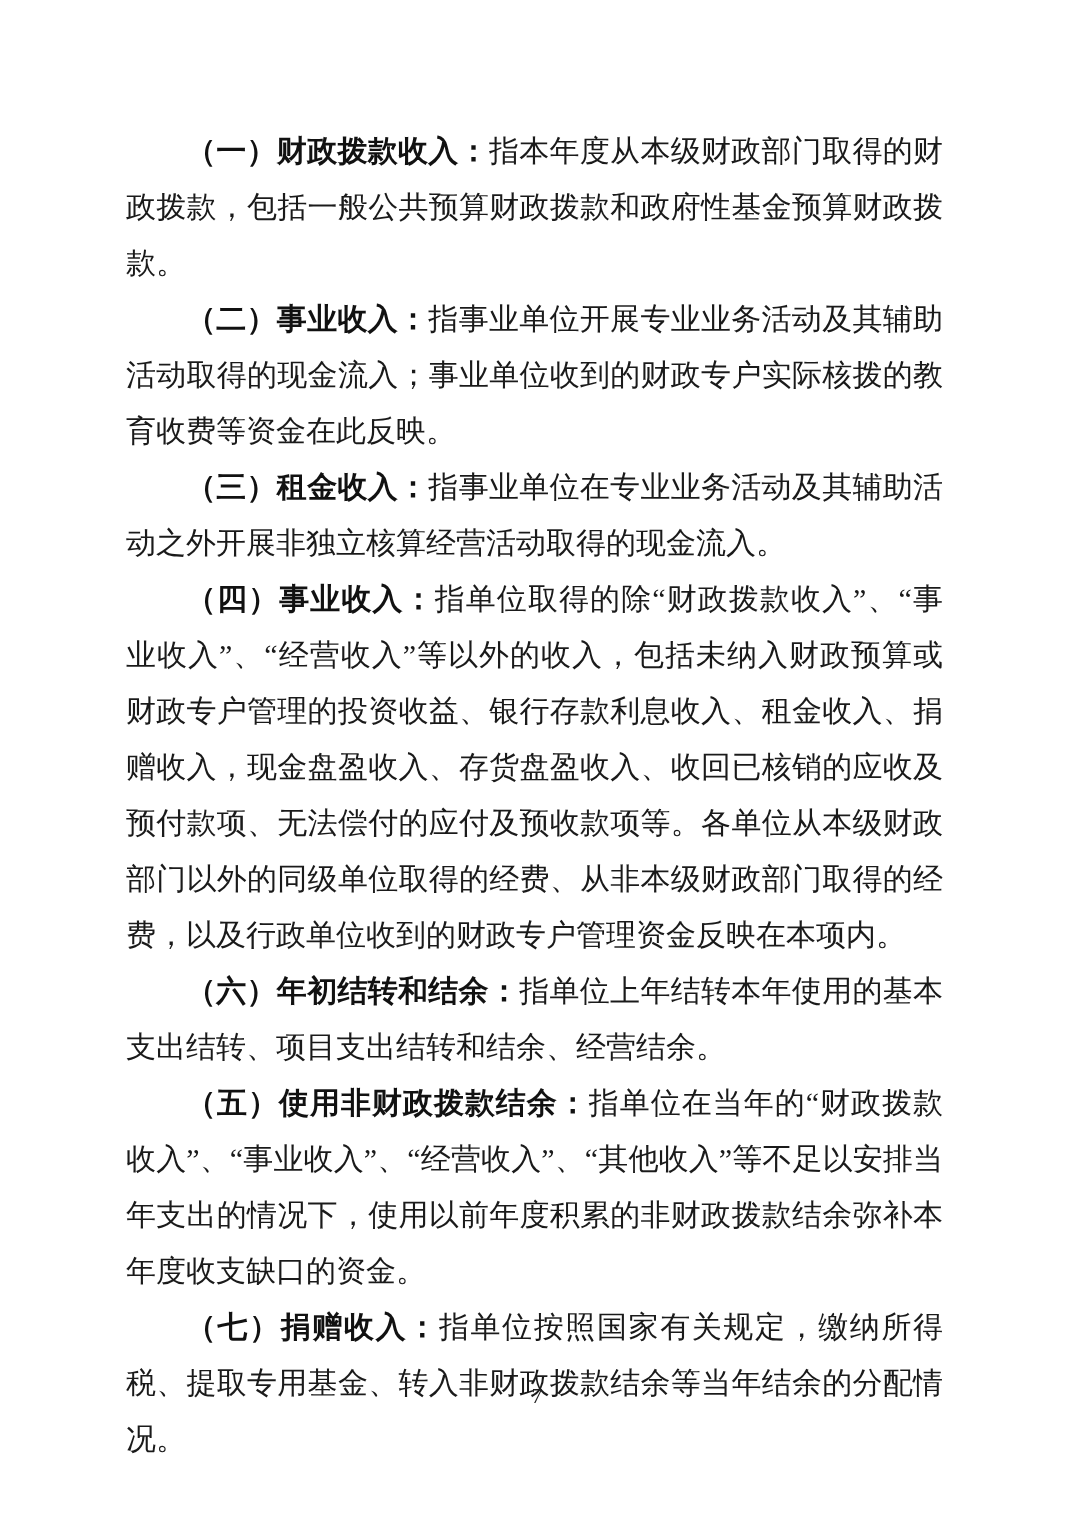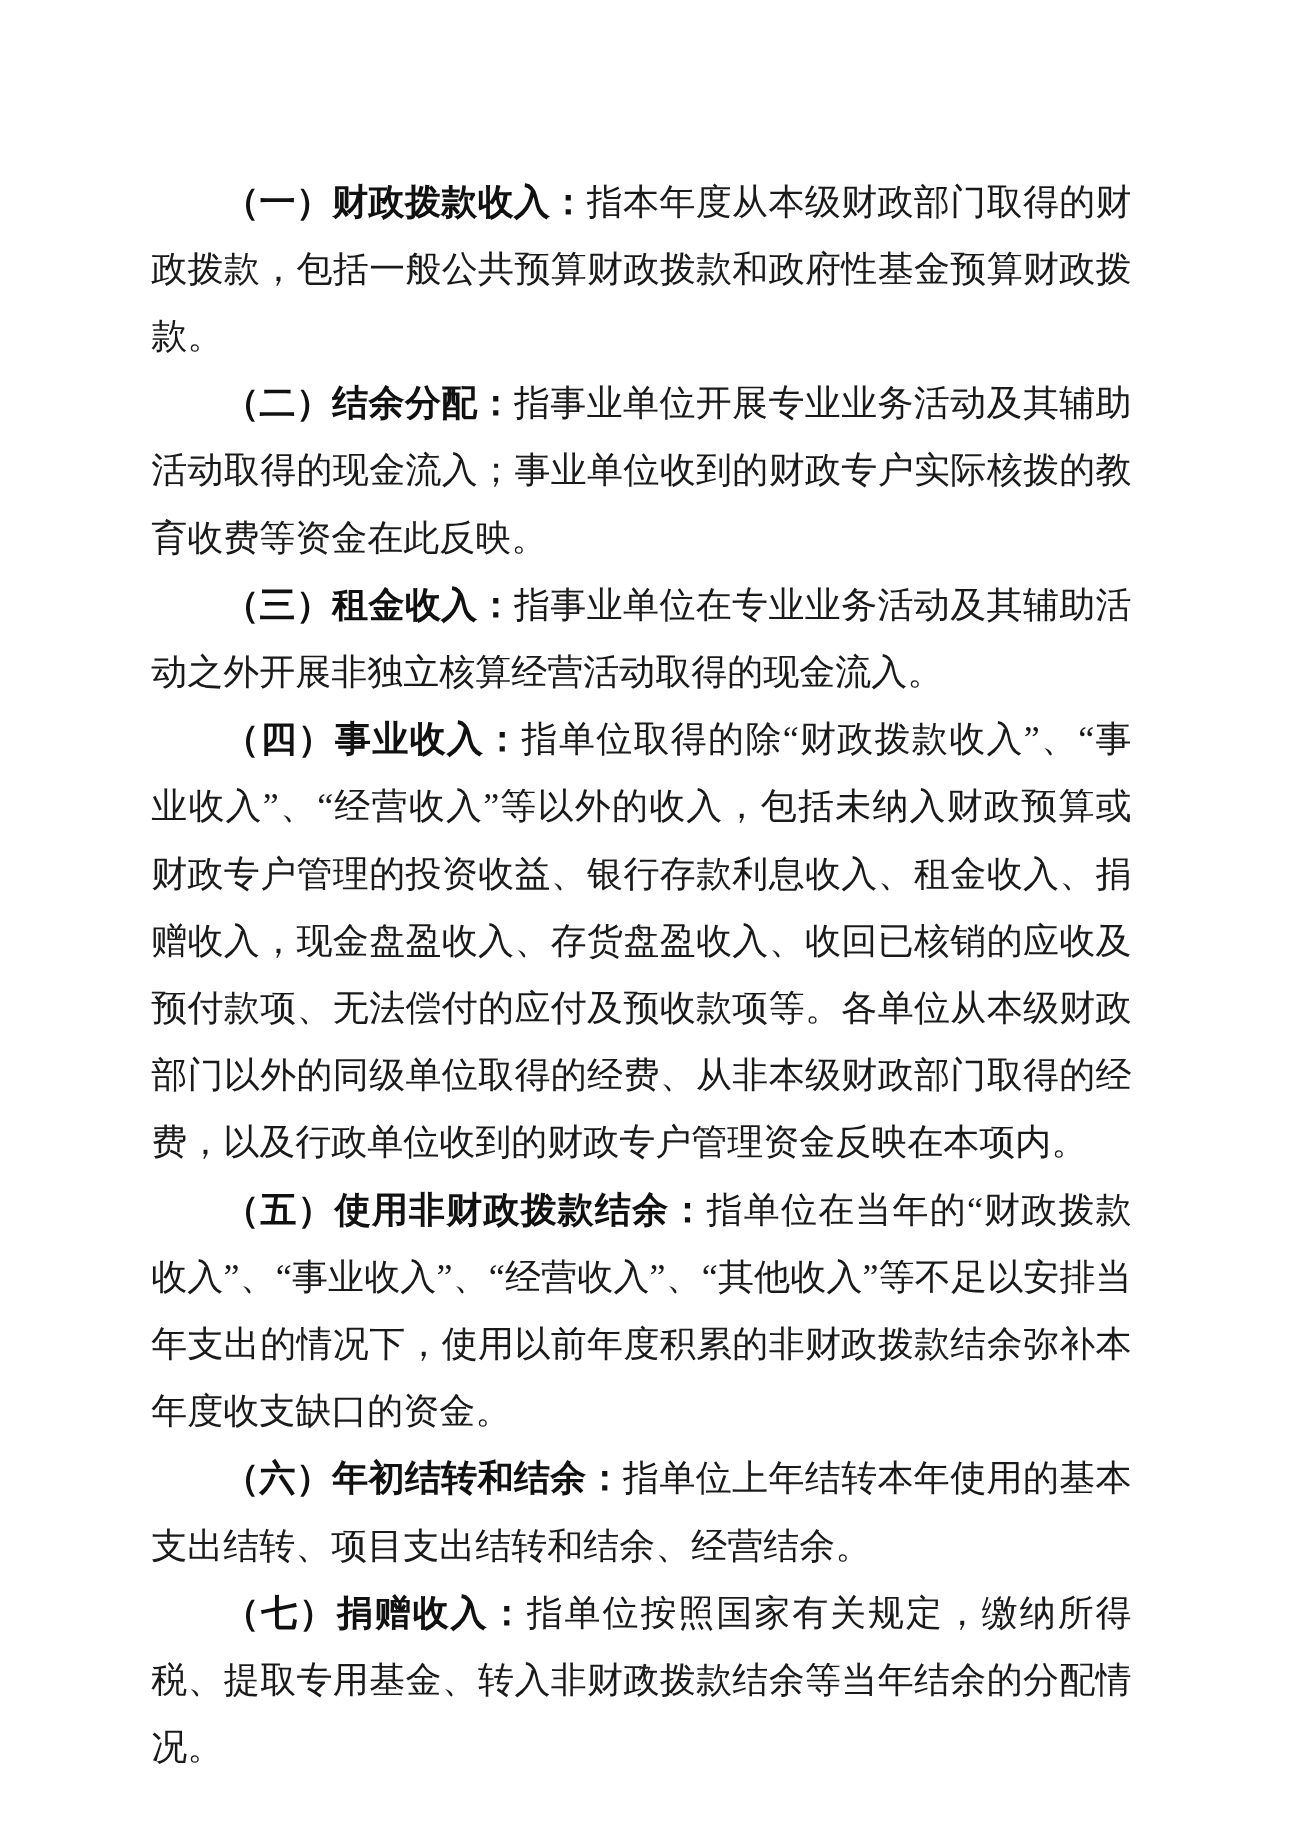--- a/index.html
+++ b/index.html
@@ -10,21 +10,21 @@
   .page {
     position: relative;
     width: 1074px;
     height: 1520px;
     background: #ffffff;
     overflow: hidden;
     font-family: "Liberation Serif", "DejaVu Serif", serif;
   }
   .content {
     position: absolute;
-    top: 141px;
+    top: 123px;
     left: 126px;
     width: 817px;
   }
   .para {
     margin: 0;
     font-size: 30px;
     line-height: 56px;
     color: #1a1a1a;
     text-indent: 2em;
     text-align: justify;
@@ -48,28 +48,28 @@
   }
 </style>
 </head>
 <body>
 
 <div class="page">
   <div class="content">
 
     <p class="para"><span class="label">（一）财政拨款收入：</span><span>指本年度从本级财政部门取得的财政拨款，包括一般公共预算财政拨款和政府性基金预算财政拨款。</span></p>
 
-    <p class="para"><span class="label">（二）结余分配：</span><span>指事业单位开展专业业务活动及其辅助活动取得的现金流入；事业单位收到的财政专户实际核拨的教育收费等资金在此反映。</span></p>
+    <p class="para"><span class="label">（二）事业收入：</span><span>指事业单位开展专业业务活动及其辅助活动取得的现金流入；事业单位收到的财政专户实际核拨的教育收费等资金在此反映。</span></p>
 
     <p class="para"><span class="label">（三）租金收入：</span><span>指事业单位在专业业务活动及其辅助活动之外开展非独立核算经营活动取得的现金流入。</span></p>
 
     <p class="para"><span class="label">（四）事业收入：</span><span>指单位取得的除“财政拨款收入”、“事业收入”、“经营收入”等以外的收入，包括未纳入财政预算或财政专户管理的投资收益、银行存款利息收入、租金收入、捐赠收入，现金盘盈收入、存货盘盈收入、收回已核销的应收及预付款项、无法偿付的应付及预收款项等。各单位从本级财政部门以外的同级单位取得的经费、从非本级财政部门取得的经费，以及行政单位收到的财政专户管理资金反映在本项内。</span></p>
 
+    <p class="para"><span class="label">（六）年初结转和结余：</span><span>指单位上年结转本年使用的基本支出结转、项目支出结转和结余、经营结余。</span></p>
+
     <p class="para"><span class="label">（五）使用非财政拨款结余：</span><span>指单位在当年的“财政拨款收入”、“事业收入”、“经营收入”、“其他收入”等不足以安排当年支出的情况下，使用以前年度积累的非财政拨款结余弥补本年度收支缺口的资金。</span></p>
-
-    <p class="para"><span class="label">（六）年初结转和结余：</span><span>指单位上年结转本年使用的基本支出结转、项目支出结转和结余、经营结余。</span></p>
 
     <p class="para"><span class="label">（七）捐赠收入：</span><span>指单位按照国家有关规定，缴纳所得税、提取专用基金、转入非财政拨款结余等当年结余的分配情况。</span></p>
 
   </div>
 
   <div class="page-number">7</div>
 </div>
 
 </body></html>

